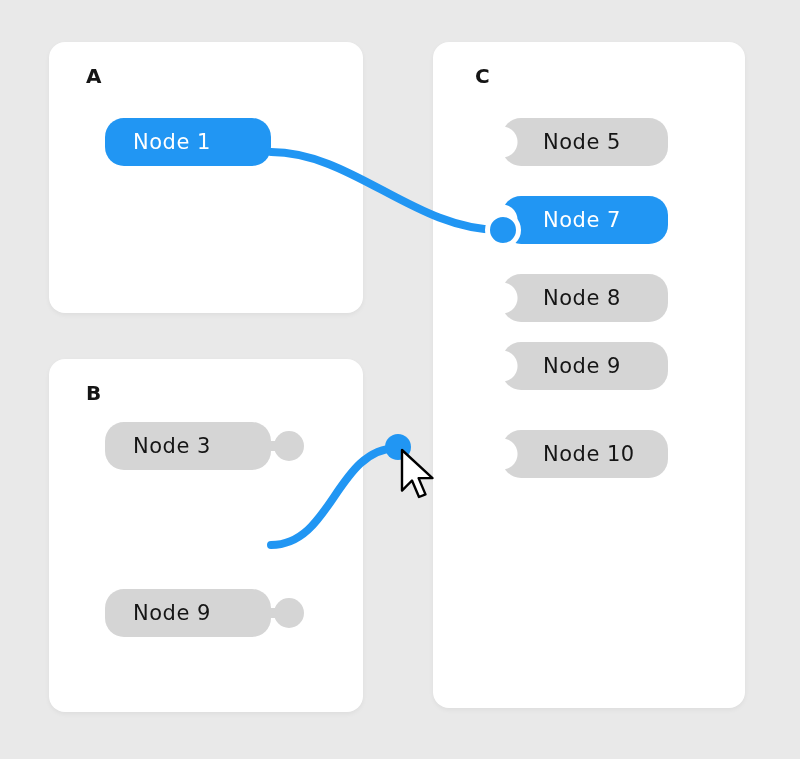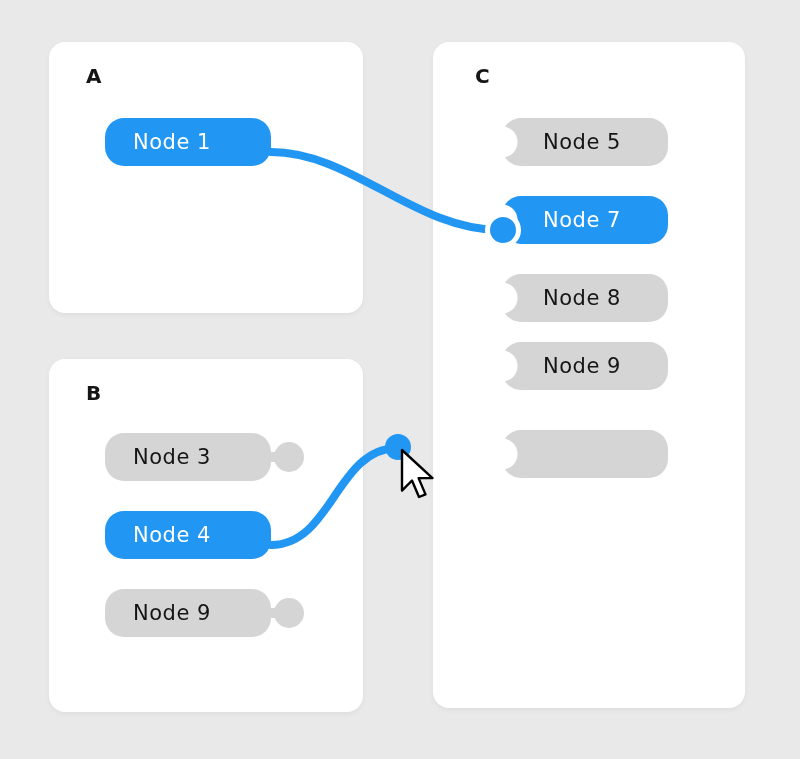--- a/index.html
+++ b/index.html
@@ -60,26 +60,23 @@
 
   <div class="panel" id="panel-a">
     <span class="panel-label">A</span>
     <div class="node blue" style="left:56px;top:76px;">
       <span class="node-label">Node 1</span>
     </div>
   </div>
 
   <div class="panel" id="panel-b">
     <span class="panel-label">B</span>
-    <div class="node" style="left:56px;top:74px;align-items:center;">
+    <div class="node" style="left:56px;top:63px;align-items:center;">
       <span class="node-label">Node 3</span>
       <span class="nub"></span>
-    </div>
-    <div class="node blue" style="left:56px;top:152px;">
-      <span class="node-label">Node 4</span>
     </div>
     <div class="node" style="left:56px;top:230px;">
       <span class="node-label">Node 9</span>
       <span class="nub"></span>
     </div>
   </div>
 
   <div class="panel" id="panel-c">
     <span class="panel-label">C</span>
     <div class="node notch" style="left:69px;top:76px;">
@@ -93,20 +90,21 @@
     <div class="node notch" style="left:69px;top:232px;">
       <span class="socket"></span>
       <span class="node-label">Node 8</span>
     </div>
     <div class="node notch" style="left:69px;top:300px;">
       <span class="socket"></span>
       <span class="node-label">Node 9</span>
     </div>
     <div class="node notch" style="left:69px;top:388px;">
       <span class="socket"></span>
+      <span class="node-label">Node 10</span>
     </div>
   </div>
 
   <svg class="overlay" width="800" height="759" viewBox="0 0 800 759">
 
     <path d="M271,152 C352,152 415,230 500,230" style="fill:none;stroke:var(--blue);stroke-width:8;stroke-linecap:round;"></path>
     <circle cx="503" cy="230" r="15.5" style="fill:var(--blue);stroke:#ffffff;stroke-width:5;"></circle>
 
     <path d="M271,545 C332,545 336,449 397,448" style="fill:none;stroke:var(--blue);stroke-width:8;stroke-linecap:round;"></path>
     <circle cx="398" cy="447" r="13" style="fill:var(--blue);"></circle>

